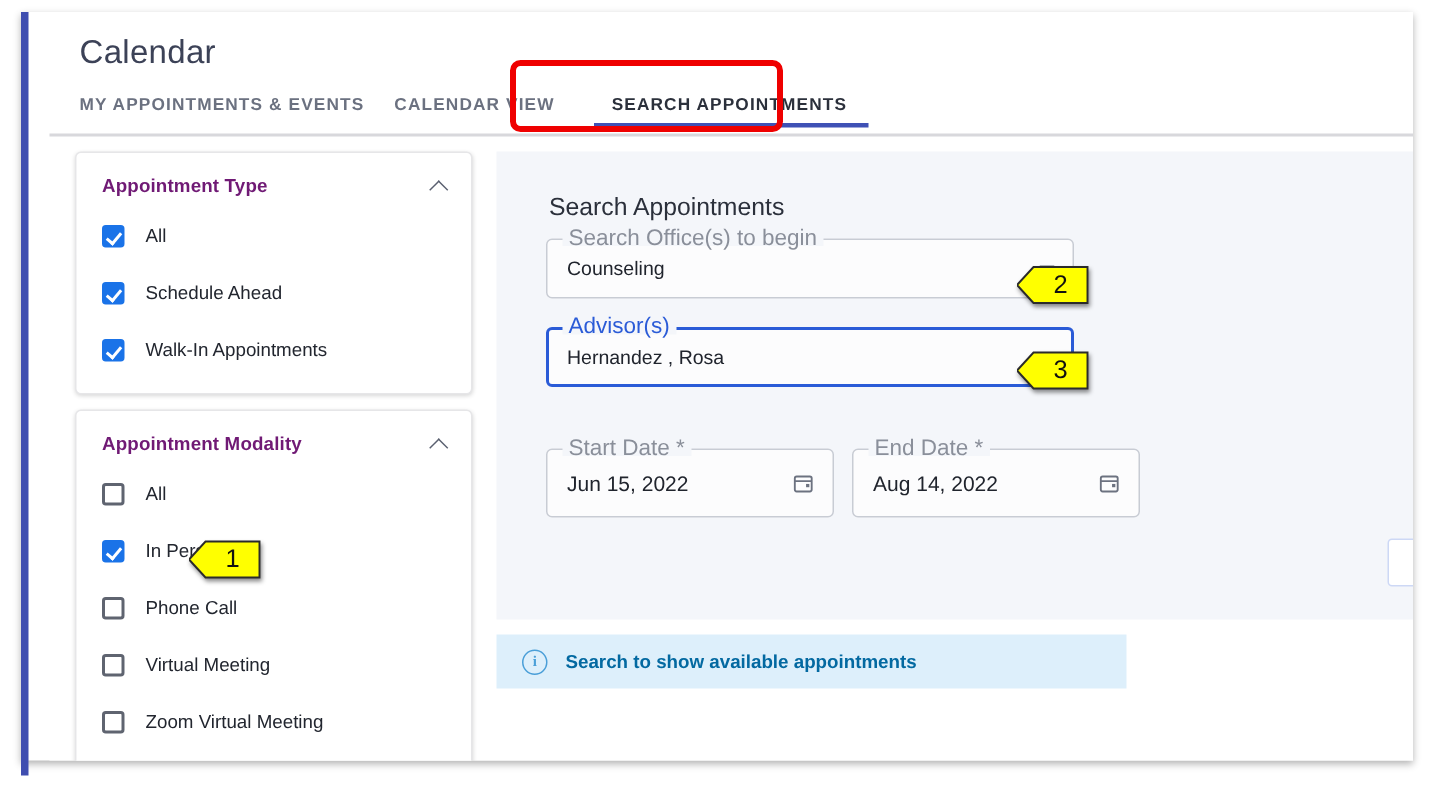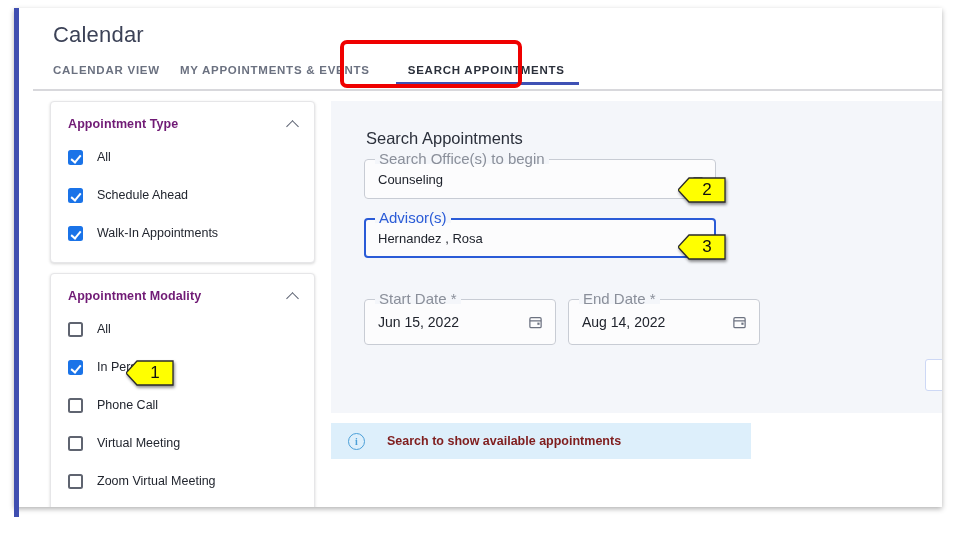--- a/index.html
+++ b/index.html
@@ -275,23 +275,23 @@
     font-size: 10px;
     font-weight: 700;
     display: flex;
     align-items: center;
     justify-content: center;
     margin-left: 17px;
     flex: 0 0 auto;
     font-family: "Liberation Serif", serif;
   }
   .info-txt {
-    margin-left: 22px;
+    margin-left: 12px;
     font-size: 12.5px;
-    color: #7f1d1d;
+    color: #0369a1;
     font-weight: 700;
   }
 
   
   .red-box {
     position: absolute;
     left: 340px; top: 40px;
     width: 182px; height: 48px;
     border: 4px solid #ef0000;
     border-radius: 7px;
@@ -327,22 +327,22 @@
 </head>
 <body>
 
 <div class="screen">
 
   <div class="page-frame">
 
     <div class="header">
       <div class="page-title">Calendar</div>
       <div class="tabs">
+        <button class="tab spaced">MY APPOINTMENTS &amp; EVENTS</button>
         <button class="tab spaced">CALENDAR VIEW</button>
-        <button class="tab spaced">MY APPOINTMENTS &amp; EVENTS</button>
         <button class="tab active">SEARCH APPOINTMENTS</button>
       </div>
     </div>
 
     <div class="body-area">
 
       <div class="side-card" id="card-type">
         <div class="card-head">
           <span class="ttl">Appointment Type</span>
           <span class="chev"></span>

